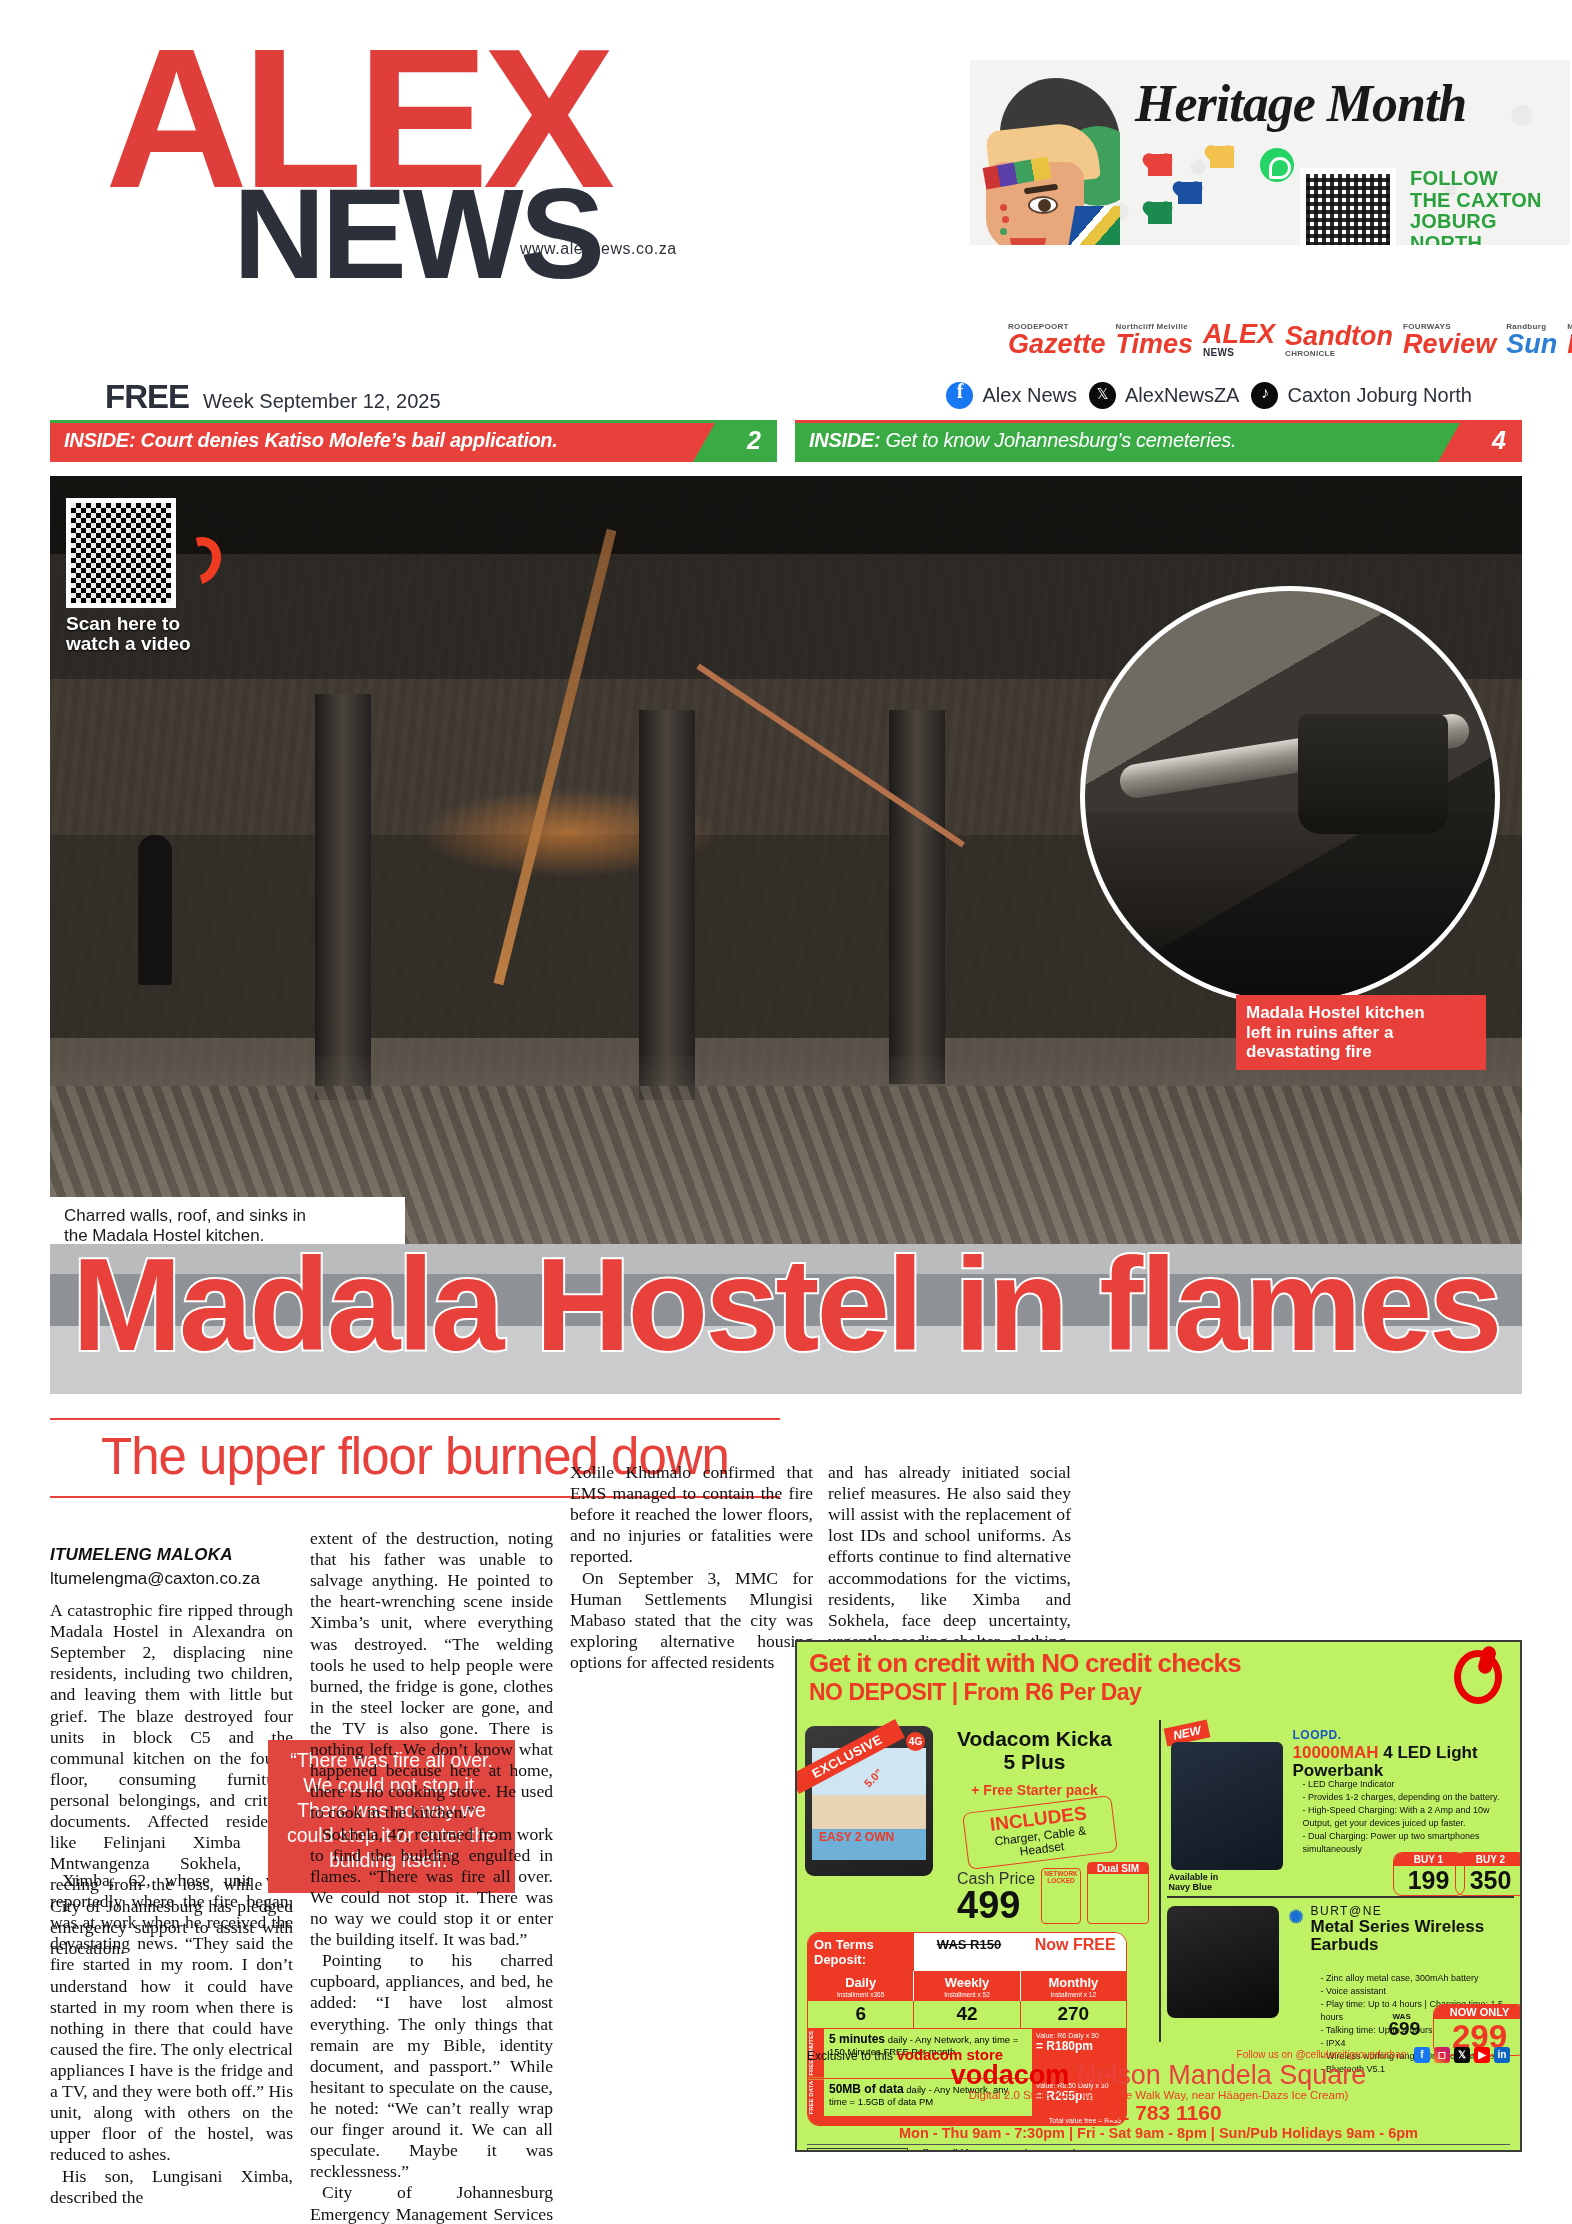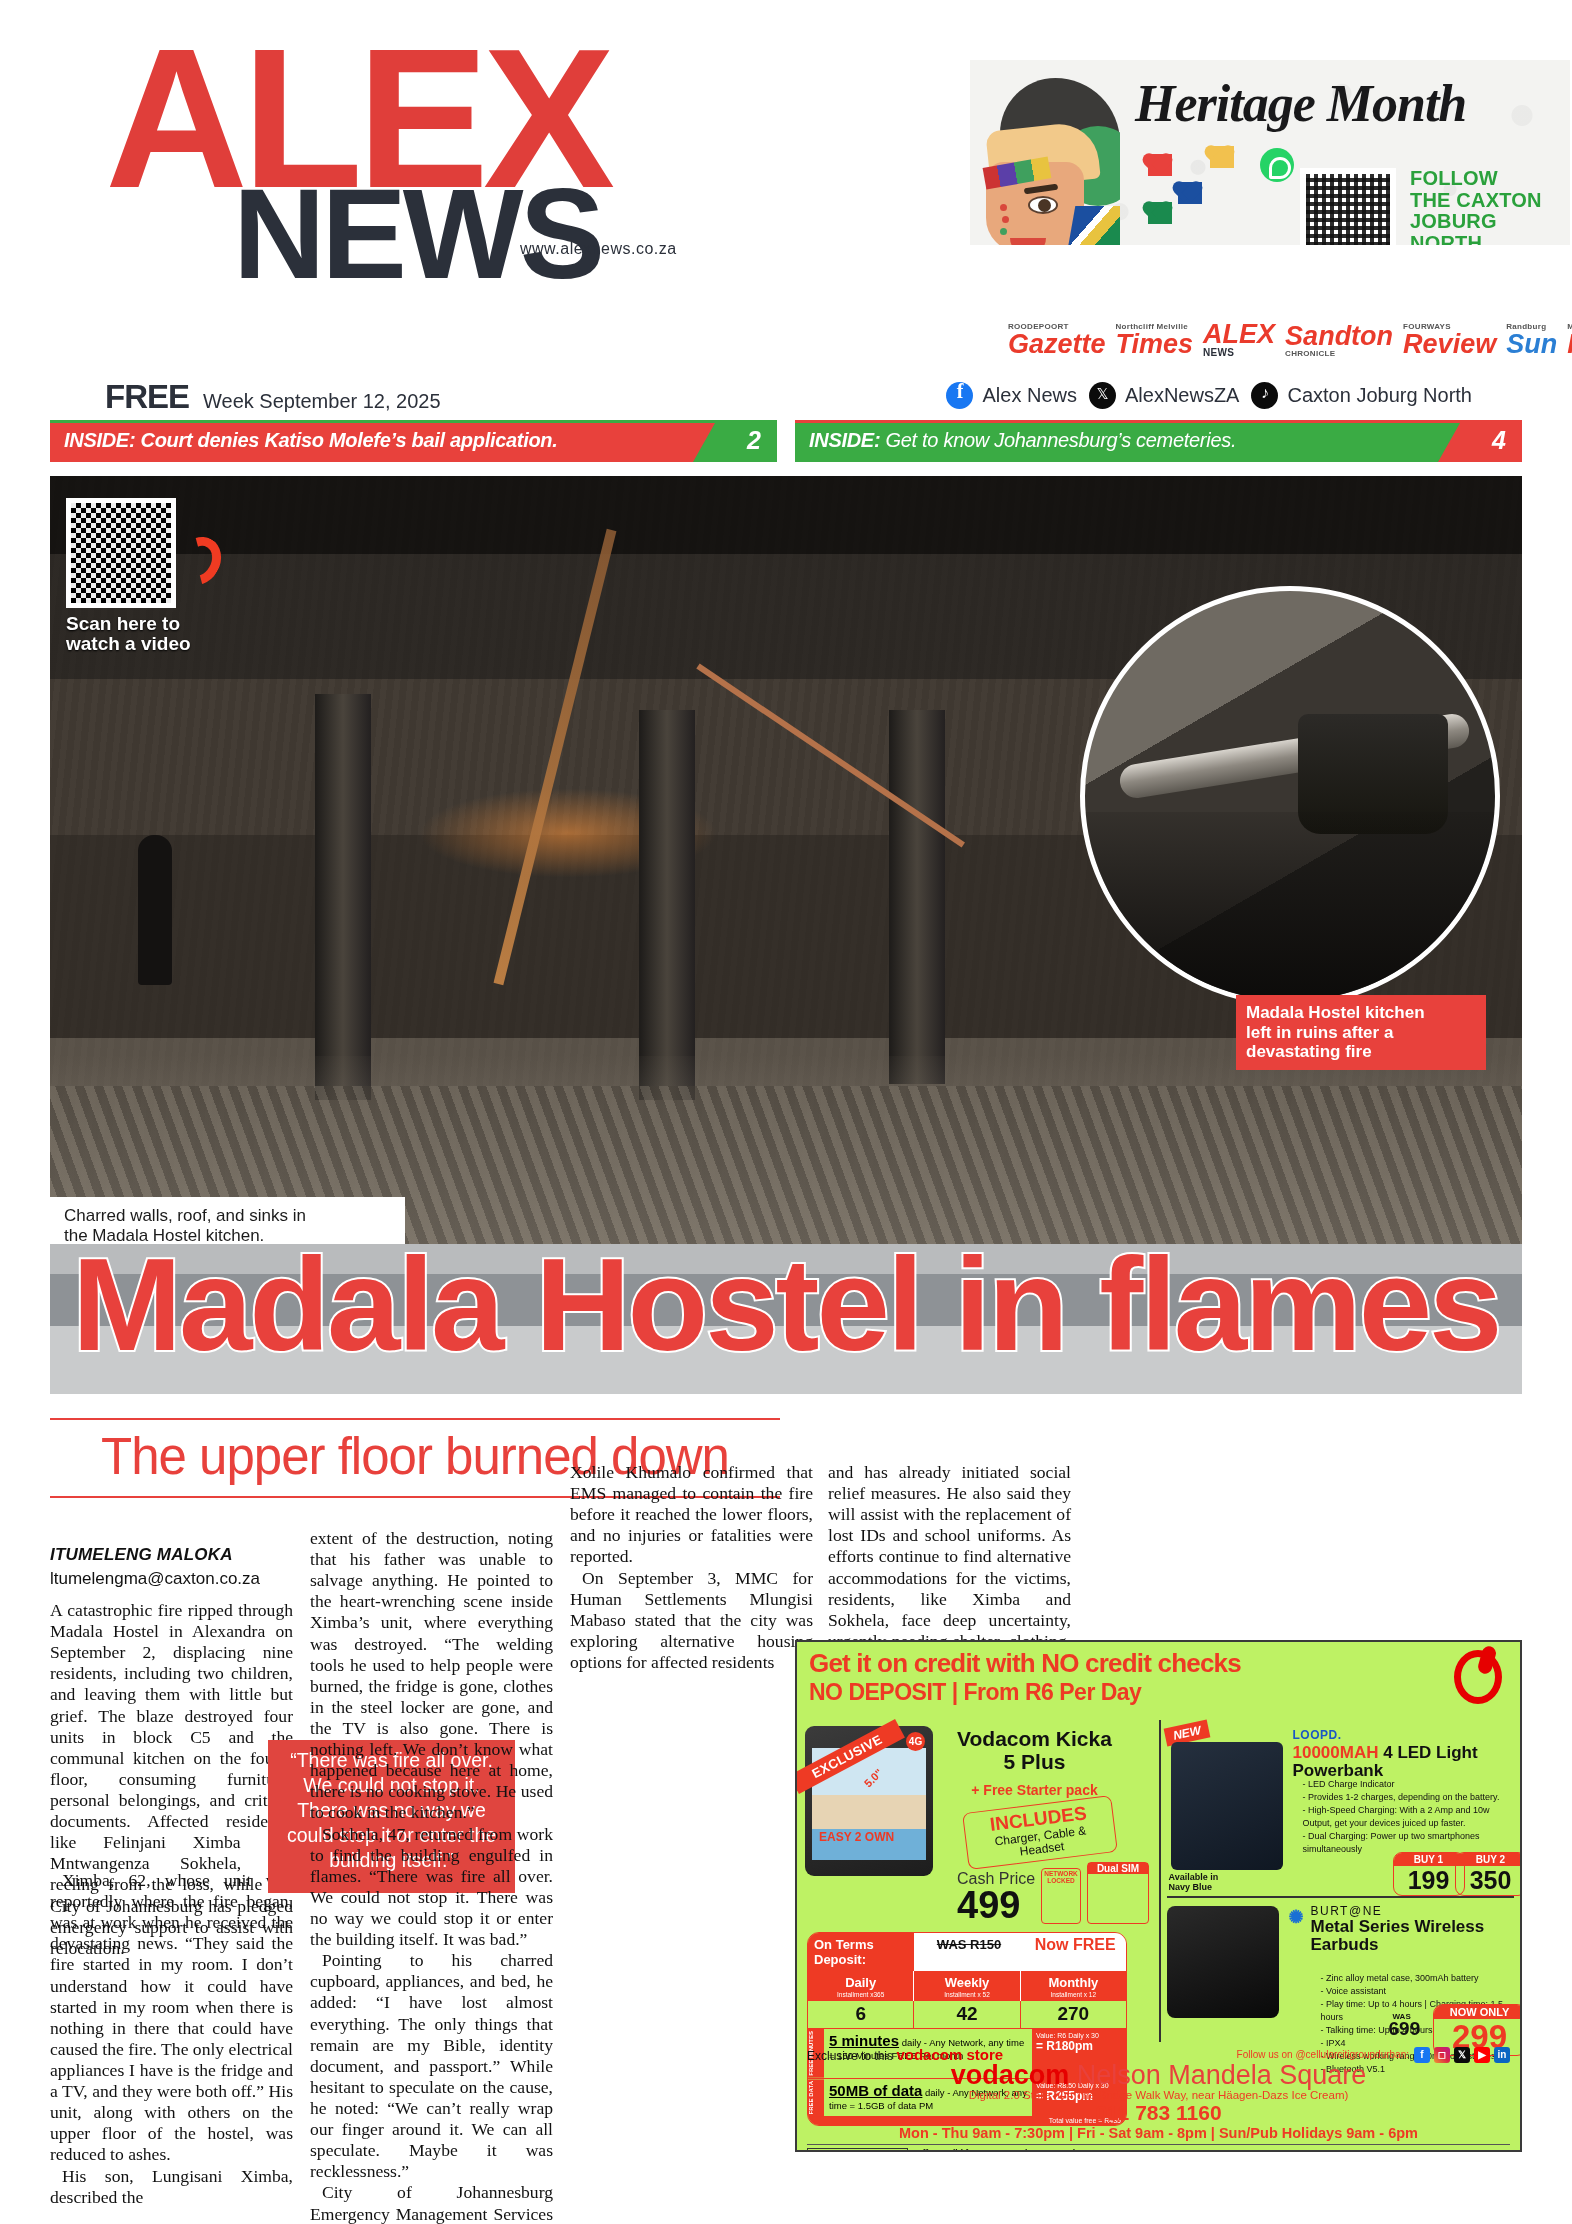--- a/index.html
+++ b/index.html
@@ -337,21 +337,21 @@
   .terms-hdr b { font-size:13px; }
   .terms-hdr i { font-size:6.5px; display:block; font-style:normal; }
   .terms-vals { display:flex; text-align:center; }
   .terms-vals div { flex:1; font-size:19px; font-weight:bold; padding:2px 0 3px;
     border-left:1px solid #ee3a24; color:#111; }
   .terms-vals div:first-child { border-left:none; }
   .terms-row { display:flex; border-top:1.2px solid #ee3a24; }
   .terms-row .lbl { width:16px; background:#ee3a24; color:#fff; font-size:6px; font-weight:bold;
     writing-mode:vertical-rl; transform:rotate(180deg); text-align:center; padding:2px 0; }
   .terms-row .txt { flex:1; font-size:9.5px; padding:3px 5px; line-height:1.2; }
-  .terms-row .txt b { font-size:15px;text-decoration:underline; }
+  .terms-row .txt b { font-size:12px; }
   .terms-row .val { width:94px; background:#ee3a24; color:#fff; font-size:7px; padding:3px 4px;
     line-height:1.15; }
   .terms-row .val b { font-size:12px; display:block; }
   .terms-foot { text-align:right; font-size:7px; background:#ee3a24; color:#fff; padding:1px 5px; }
 
   
   .new-badge { position:absolute; left:4px; top:4px; background:#ee3a24; color:#fff;
     font-weight:bold; font-style:italic; font-size:12px; padding:2px 8px; transform:rotate(-12deg); }
   .pb-img { position:absolute; left:10px; top:22px; width:112px; height:128px;
     background:linear-gradient(155deg,#25303f,#0f1722); border-radius:6px; }

